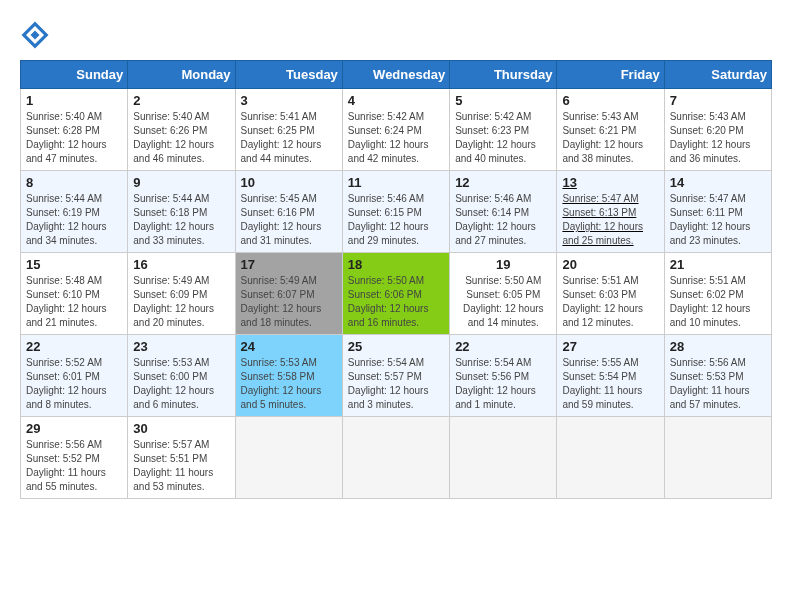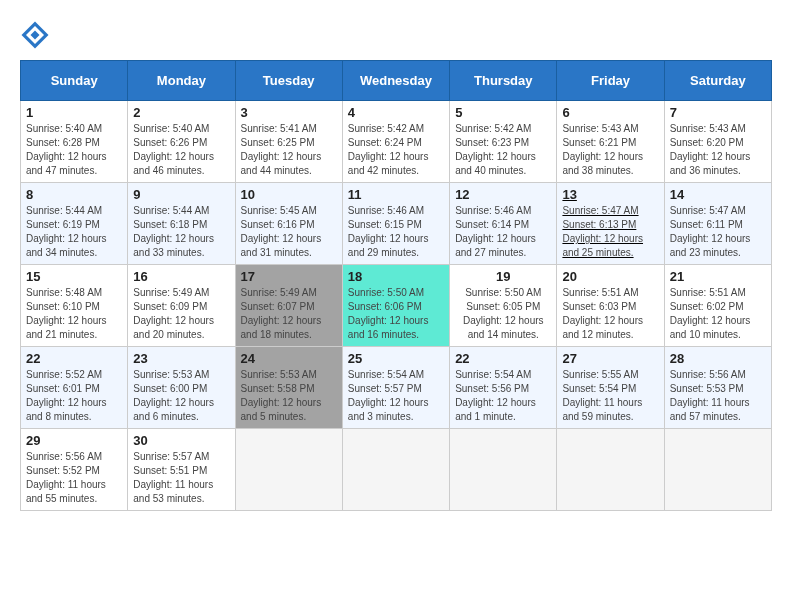--- a/index.html
+++ b/index.html
@@ -47,22 +47,22 @@
       color: #555;
     }
     table {
       width: 100%;
       border-collapse: collapse;
       font-size: 11px;
     }
     thead tr th {
       background-color: #2a76c6;
       color: #fff;
-      padding: 12px 4px;
-      text-align: center;
+      padding: 6px 4px;
+      text-align: right;
       font-size: 13px;
       font-weight: bold;
       border: 1px solid #1a5fa0;
     }
     tbody tr td {
       border: 1px solid #ccc;
       padding: 4px 5px;
       vertical-align: top;
       width: 107px;
       min-height: 70px;
@@ -139,29 +139,29 @@
         <td style="background: rgb(240, 246, 255);"><span class="day-number">10</span><span class="day-detail">Sunrise: 5:45 AM<br>Sunset: 6:16 PM<br>Daylight: 12 hours and 31 minutes.</span></td>
         <td style="background: rgb(240, 246, 255);"><span class="day-number">11</span><span class="day-detail">Sunrise: 5:46 AM<br>Sunset: 6:15 PM<br>Daylight: 12 hours and 29 minutes.</span></td>
         <td style="background: rgb(240, 246, 255);"><span class="day-number">12</span><span class="day-detail">Sunrise: 5:46 AM<br>Sunset: 6:14 PM<br>Daylight: 12 hours and 27 minutes.</span></td>
         <td style="background: rgb(240, 246, 255); text-decoration: underline;"><span class="day-number">13</span><span class="day-detail">Sunrise: 5:47 AM<br>Sunset: 6:13 PM<br>Daylight: 12 hours and 25 minutes.</span></td>
         <td style="background: rgb(240, 246, 255);"><span class="day-number">14</span><span class="day-detail">Sunrise: 5:47 AM<br>Sunset: 6:11 PM<br>Daylight: 12 hours and 23 minutes.</span></td>
       </tr>
       <tr>
         <td style="background: rgb(255, 255, 255);"><span class="day-number">15</span><span class="day-detail">Sunrise: 5:48 AM<br>Sunset: 6:10 PM<br>Daylight: 12 hours and 21 minutes.</span></td>
         <td style="background: rgb(255, 255, 255);"><span class="day-number">16</span><span class="day-detail">Sunrise: 5:49 AM<br>Sunset: 6:09 PM<br>Daylight: 12 hours and 20 minutes.</span></td>
         <td style="background: #a3a3a3;"><span class="day-number">17</span><span class="day-detail">Sunrise: 5:49 AM<br>Sunset: 6:07 PM<br>Daylight: 12 hours and 18 minutes.</span></td>
-        <td style="background: #5eead4;"><span class="day-number">18</span><span class="day-detail">Sunrise: 5:50 AM<br>Sunset: 6:06 PM<br>Daylight: 12 hours and 16 minutes.</span></td>
+        <td style="background: #84cc16;"><span class="day-number">18</span><span class="day-detail">Sunrise: 5:50 AM<br>Sunset: 6:06 PM<br>Daylight: 12 hours and 16 minutes.</span></td>
         <td style="background: rgb(255, 255, 255); text-align: center;"><span class="day-number">19</span><span class="day-detail">Sunrise: 5:50 AM<br>Sunset: 6:05 PM<br>Daylight: 12 hours and 14 minutes.</span></td>
         <td style="background: rgb(255, 255, 255);"><span class="day-number">20</span><span class="day-detail">Sunrise: 5:51 AM<br>Sunset: 6:03 PM<br>Daylight: 12 hours and 12 minutes.</span></td>
         <td style="background: rgb(255, 255, 255);"><span class="day-number">21</span><span class="day-detail">Sunrise: 5:51 AM<br>Sunset: 6:02 PM<br>Daylight: 12 hours and 10 minutes.</span></td>
       </tr>
       <tr>
         <td style="background: rgb(240, 246, 255); margin-left: 12px;"><span class="day-number">22</span><span class="day-detail">Sunrise: 5:52 AM<br>Sunset: 6:01 PM<br>Daylight: 12 hours and 8 minutes.</span></td>
         <td style="background: rgb(240, 246, 255);"><span class="day-number">23</span><span class="day-detail">Sunrise: 5:53 AM<br>Sunset: 6:00 PM<br>Daylight: 12 hours and 6 minutes.</span></td>
-        <td style="background: #a3a3a3;"><span class="day-number">24</span><span class="day-detail">Sunrise: 5:53 AM<br>Sunset: 5:58 PM<br>Daylight: 12 hours and 5 minutes.</span></td>
+        <td style="background: #7dd3fc;"><span class="day-number">24</span><span class="day-detail">Sunrise: 5:53 AM<br>Sunset: 5:58 PM<br>Daylight: 12 hours and 5 minutes.</span></td>
         <td style="background: rgb(240, 246, 255);"><span class="day-number">25</span><span class="day-detail">Sunrise: 5:54 AM<br>Sunset: 5:57 PM<br>Daylight: 12 hours and 3 minutes.</span></td>
         <td style="background: rgb(240, 246, 255);"><span class="day-number">22</span><span class="day-detail">Sunrise: 5:54 AM<br>Sunset: 5:56 PM<br>Daylight: 12 hours and 1 minute.</span></td>
         <td style="background: rgb(240, 246, 255);"><span class="day-number">27</span><span class="day-detail">Sunrise: 5:55 AM<br>Sunset: 5:54 PM<br>Daylight: 11 hours and 59 minutes.</span></td>
         <td style="background: rgb(240, 246, 255);"><span class="day-number">28</span><span class="day-detail">Sunrise: 5:56 AM<br>Sunset: 5:53 PM<br>Daylight: 11 hours and 57 minutes.</span></td>
       </tr>
       <tr>
         <td style="background: rgb(255, 255, 255);"><span class="day-number">29</span><span class="day-detail">Sunrise: 5:56 AM<br>Sunset: 5:52 PM<br>Daylight: 11 hours and 55 minutes.</span></td>
         <td style="background: rgb(255, 255, 255);"><span class="day-number">30</span><span class="day-detail">Sunrise: 5:57 AM<br>Sunset: 5:51 PM<br>Daylight: 11 hours and 53 minutes.</span></td>
         <td class="empty"></td>
         <td class="empty"></td>

